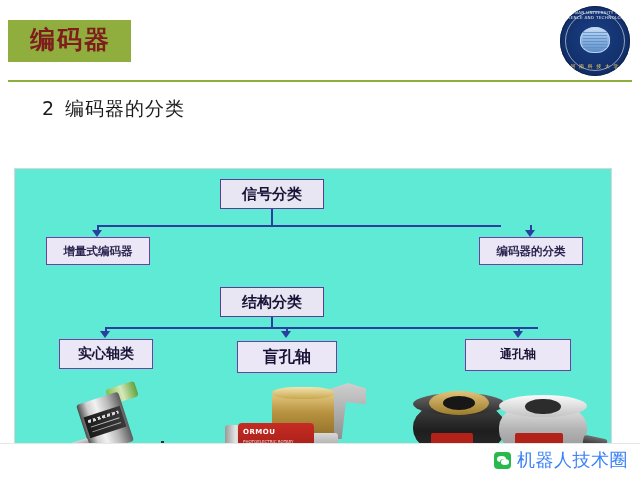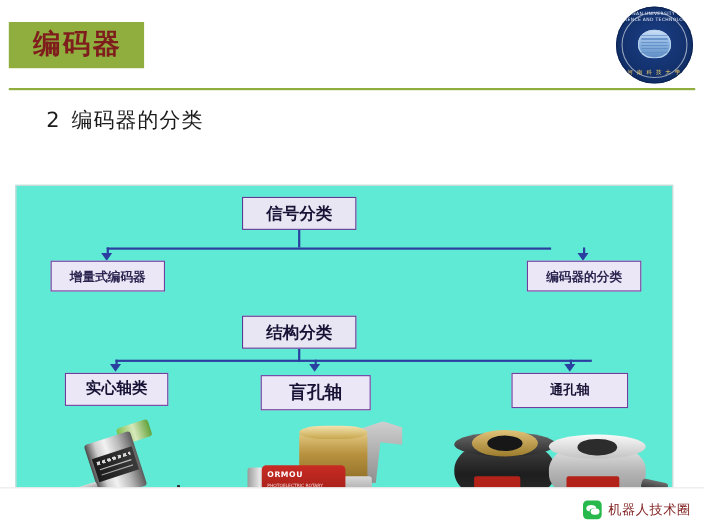--- a/index.html
+++ b/index.html
@@ -264,21 +264,21 @@
   }
   .wechat .badge:before{
     content:"";position:absolute;left:3px;top:4px;width:9px;height:6px;
     background:#fff;border-radius:50% 50% 45% 45%;
   }
   .wechat .badge:after{
     content:"";position:absolute;left:7px;top:7px;width:8px;height:6px;
     background:#fff;border-radius:50% 50% 45% 45%;
     box-shadow:-1px 0 0 #28b94d;
   }
-  .wechat .txt{font-size:12px;color:#7f1d1d;letter-spacing:.5px;}
+  .wechat .txt{font-size:18px;color:#3b82f6;letter-spacing:.5px;}
 </style>
 </head>
 <body>
 
 <div class="slide">
 
   <div class="header">
     <div class="title-box">编码器</div>
     <div class="header-rule"></div>
     <div class="logo">

